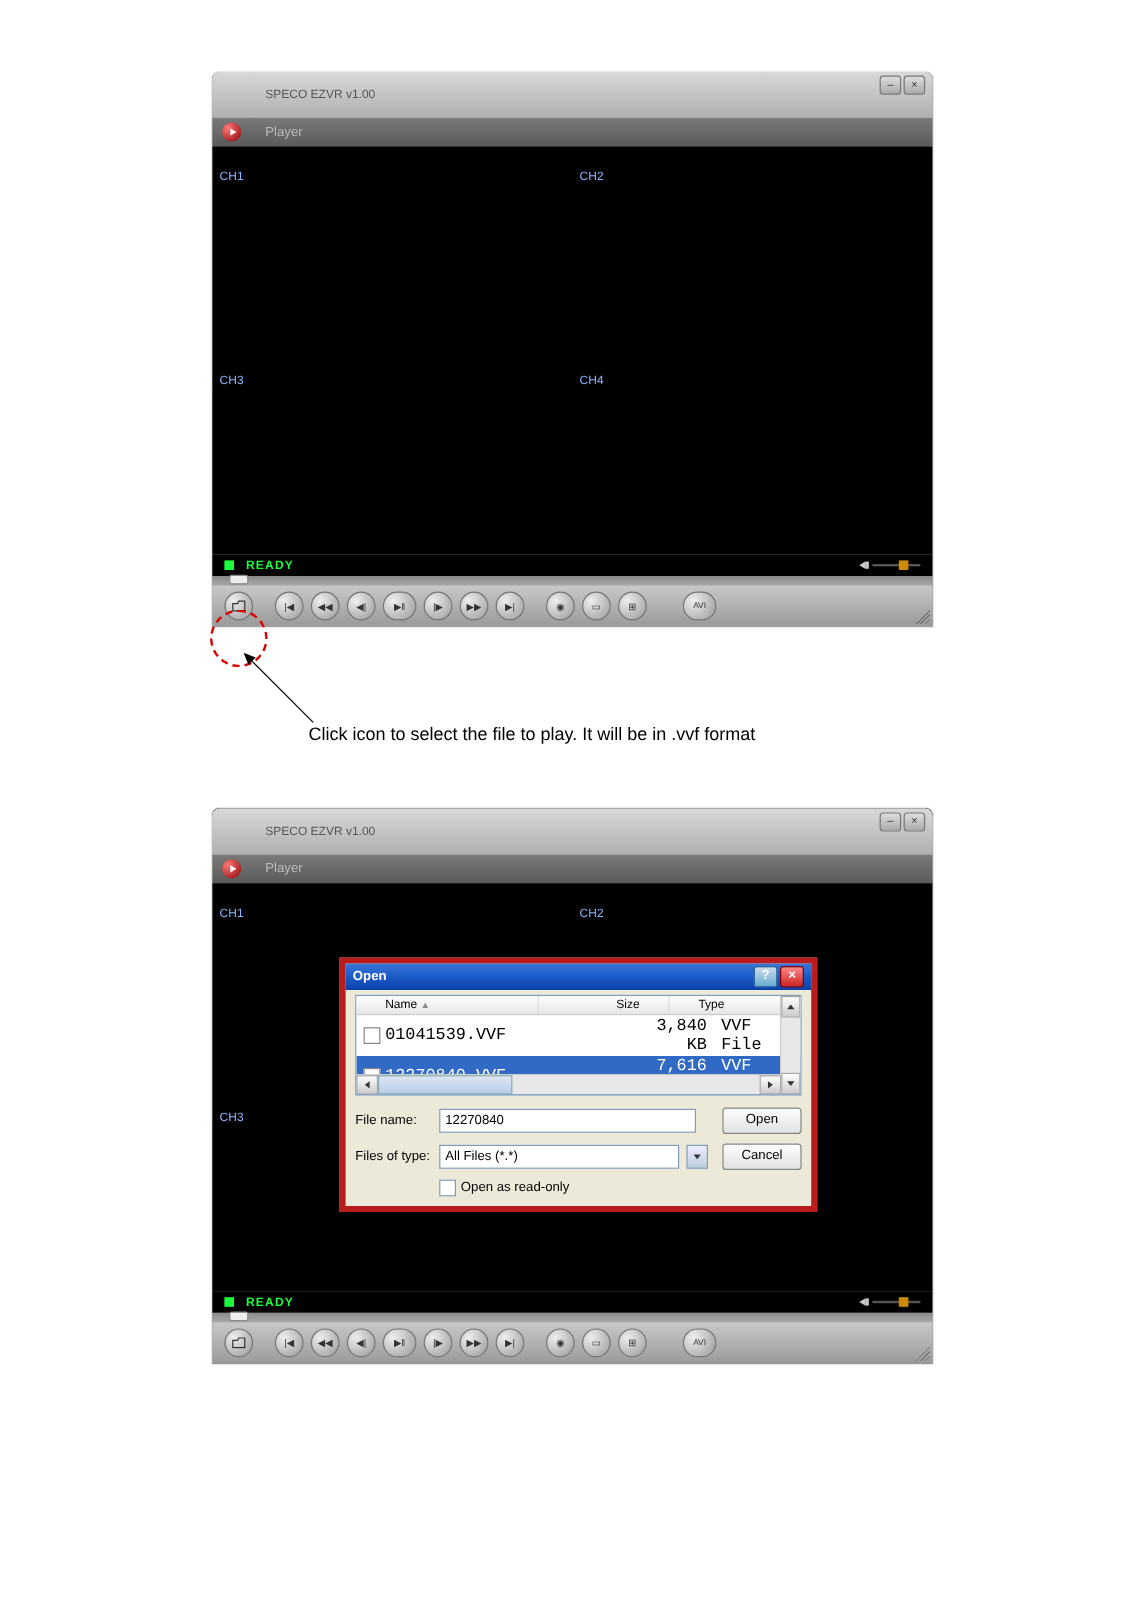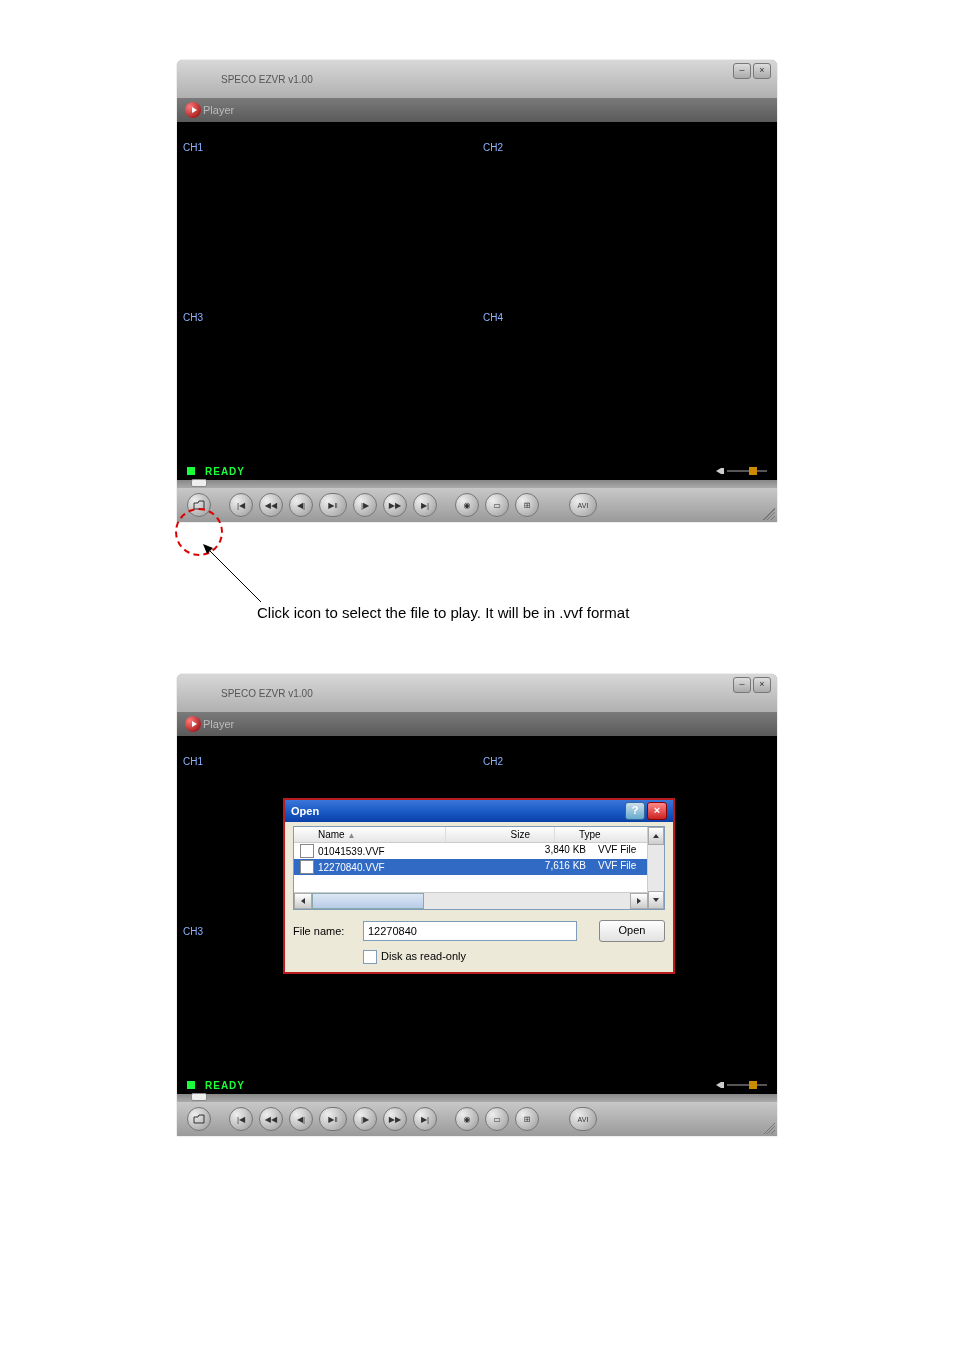--- a/index.html
+++ b/index.html
@@ -49,21 +49,21 @@
     line-height: 12px;
     text-align: center;
     color: #333;
   }
   .player-bar {
     height: 24px;
     background: linear-gradient(#7a7a7a,#5a5a5a);
     display: flex;
     align-items: center;
     padding-left: 8px;
-    gap: 2px;
+    gap: 20px;
   }
   .play-logo {
     width: 16px; height: 16px;
     border-radius: 50%;
     background: radial-gradient(circle at 30% 30%, #ff7a7a, #8b0000);
     display: flex; align-items: center; justify-content: center;
   }
   .play-logo::after{
     content:"";
     border-left:5px solid #fff;
@@ -193,21 +193,21 @@
     font-size:15px;
     color:#000;
   }
 
   
   .open-dialog {
     position:absolute;
     left:106px; top:62px;
     width:388px;
     background:#ece9d8;
-    border:2px solid #b91c1c;
+    border:5px solid #b91c1c;
     box-shadow:2px 2px 4px rgba(0,0,0,.4);
     font-size:11px;
   }
   .dlg-title {
     height:22px;
     background:linear-gradient(#3b77d8,#1b5bc7 50%,#0a3fa8);
     color:#fff;
     font-weight:bold;
     padding:0 6px;
     display:flex;align-items:center;
@@ -251,21 +251,21 @@
     position:relative;
     overflow:hidden;
   }
   .file-head {
     display:flex; font-size:10px;
     background:linear-gradient(#fefefe,#e6e6e6);
     border-bottom:1px solid #ccc;
   }
   .fh { padding:2px 24px; border-right:1px solid #ddd;}
   .fh.name{flex:1;} .fh.size{width:60px;text-align:right;} .fh.type{width:60px;}
-  .file-row { display:flex; font-size:10px; padding:1px 6px; gap:0;}
+  .file-row { display:flex; font-size:14px; padding:1px 6px; gap:0;font-family:Liberation Mono, monospace;}
   .file-row.sel { background:#316ac5; color:#fff;}
   .fc.name{flex:1;display:flex;gap:4px;align-items:center;}
   .fc.size{width:60px;text-align:right;padding-right:6px;}
   .fc.type{width:60px;padding-left:6px;}
   .file-ico{width:12px;height:12px;border:1px solid #888;background:#fff;display:inline-block;}
   .hscroll{
     position:absolute;left:0;right:16px;bottom:0;height:16px;
     background:#e8e8e8;border-top:1px solid #ccc;
     display:flex;
   }
@@ -448,23 +448,32 @@
           </div>
         </div>
         <div class="dlg-row">
           <span class="dlg-label">File name:</span>
           <div class="dlg-input">
               <span>12270840</span>
             </div>
           <div style="width:10px"></div>
           <div class="dlg-button">Open</div>
         </div>
+        <div class="dlg-row">
+          <span class="dlg-label">Files of type:</span>
+          <div class="dlg-input" style="position:relative">
+            <span>All Files (*.*)</span>
+          </div>
+          <div class="dlg-dd"></div>
+          <div style="width:-6px"></div>
+          <div class="dlg-button">Cancel</div>
+        </div>
         <div class="dlg-row" style="padding-bottom:8px;">
           <span class="dlg-label"></span>
-          <label><span class="chk"></span><span>Disk as read-only</span></label>
+          <label><span class="chk"></span><span>Open as read-only</span></label>
         </div>
       </div>
     </div>
     <div class="status-bar">
       <div class="status-light"></div>
       <span class="status-text">READY</span>
       <div class="vol">
         <span class="speaker-icon"></span>
         <div class="vol-track">
             <div class="vol-thumb"></div>

